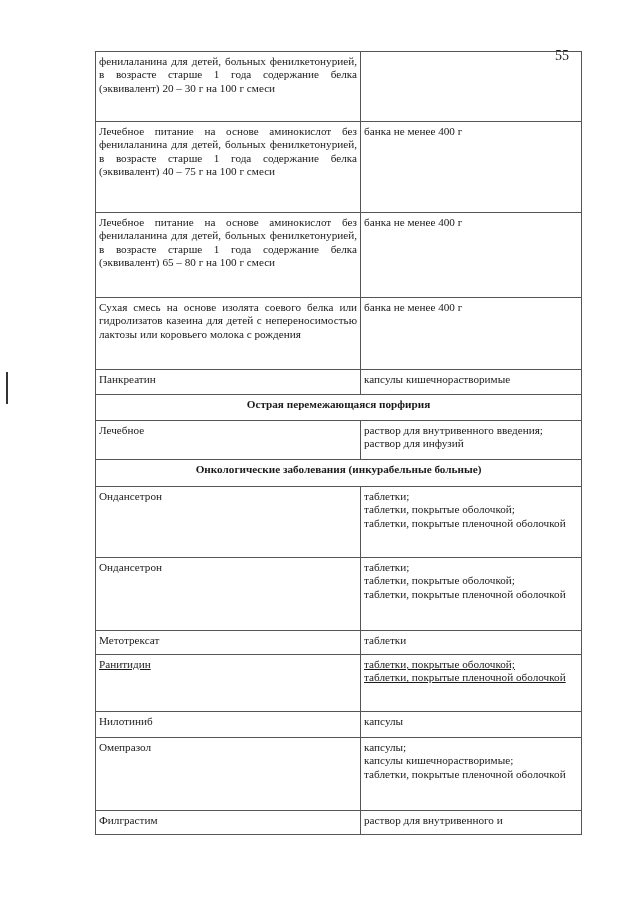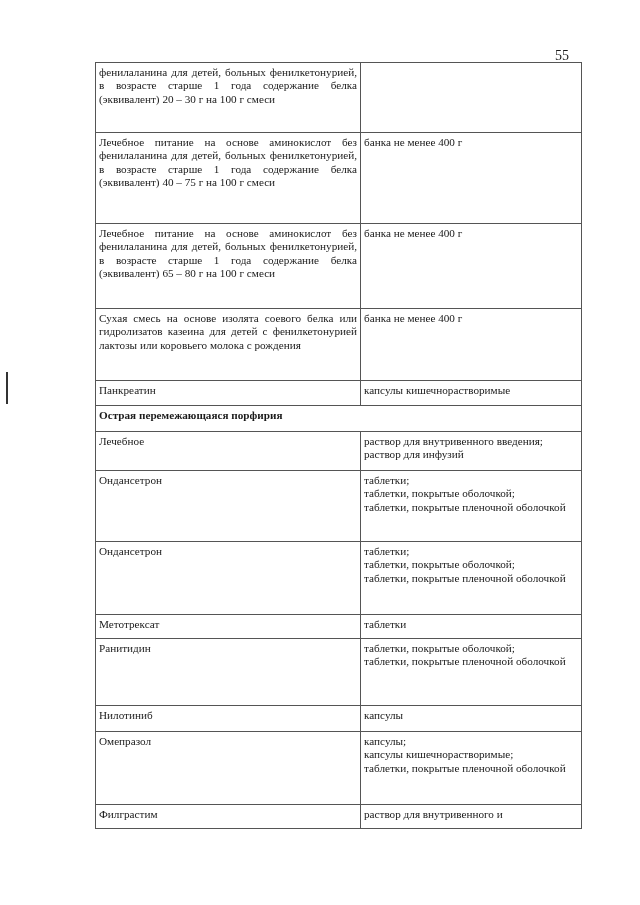--- a/index.html
+++ b/index.html
@@ -10,37 +10,37 @@
   }
   .page-number {
     position: absolute; top: 48px; left: 555px;
     font-size: 14px;
   }
   .margin-mark {
     position: absolute; left: 6px; top: 372px;
     width: 2px; height: 32px; background: #333;
   }
   table.doc-table {
-    position: absolute; left: 95px; top: 62px;
+    position: absolute; left: 95px; top: 51px;
     width: 480px;
     border-collapse: collapse;
     table-layout: fixed;
     font-size: 11.2px;
     line-height: 13.4px;
     padding-left: 41px;
   }
   table.doc-table td {
     border: 1px solid #555;
     vertical-align: top;
     padding: 3px 3px 4px 3px;
   }
   td.col-name { width: 258px; text-align: justify; text-align-last: left; }
   td.col-form { width: 214px; }
   td.section {
-    font-weight: bold;
+    text-align: center; font-weight: bold;
     padding: 6px 3px 6px 3px;
   }
   .line { display: block; }
   .justify { text-align: justify; text-align-last: left; }
 </style>
 </head>
 <body>
 
 <div class="page-number">55</div>
 <div class="margin-mark"></div>
@@ -53,36 +53,39 @@
     </tr>
     <tr style="height:91px;">
       <td class="col-name">Лечебное питание на основе аминокислот без фенилаланина для детей, больных фенилкетонурией, в возрасте старше 1 года содержание белка (эквивалент) 40 – 75 г на 100 г смеси</td>
       <td class="col-form">банка не менее 400 г</td>
     </tr>
     <tr style="height:85px;">
       <td class="col-name">Лечебное питание на основе аминокислот без фенилаланина для детей, больных фенилкетонурией, в возрасте старше 1 года содержание белка (эквивалент) 65 – 80 г на 100 г смеси</td>
       <td class="col-form">банка не менее 400 г</td>
     </tr>
     <tr style="height:72px;">
-      <td class="col-name">Сухая смесь на основе изолята соевого белка или гидролизатов казеина для детей с фенилкетонурией лактозы или коровьего молока с рождения</td>
+      <td class="col-name">Сухая смесь на основе изолята соевого белка или гидролизатов казеина для детей с непереносимостью лактозы или коровьего молока с рождения</td>
       <td class="col-form">банка не менее 400 г</td>
     </tr>
     <tr style="height:25px;">
       <td class="col-name">Панкреатин</td>
       <td class="col-form">капсулы кишечнорастворимые</td>
     </tr>
     <tr style="height:26px;">
       <td class="section" colspan="2">Острая перемежающаяся порфирия</td>
     </tr>
     <tr style="height:39px;">
       <td class="col-name">Лечебное</td>
       <td class="col-form">
         <span class="line">раствор для внутривенного введения;</span>
         <span class="line">раствор для инфузий</span>
       </td>
+    </tr>
+    <tr style="height:27px;">
+      <td class="section" colspan="2">Онкологические заболевания (инкурабельные больные)</td>
     </tr>
     <tr style="height:71px;">
       <td class="col-name">Ондансетрон</td>
       <td class="col-form">
         <span class="line">таблетки;</span>
         <span class="line">таблетки, покрытые оболочкой;</span>
         <span class="line justify">таблетки, покрытые пленочной оболочкой</span>
       </td>
     </tr>
     <tr style="height:73px;margin-left:16px;">
@@ -90,21 +93,21 @@
       <td class="col-form">
         <span class="line">таблетки;</span>
         <span class="line">таблетки, покрытые оболочкой;</span>
         <span class="line justify">таблетки, покрытые пленочной оболочкой</span>
       </td>
     </tr>
     <tr style="height:24px;">
       <td class="col-name">Метотрексат</td>
       <td class="col-form">таблетки</td>
     </tr>
-    <tr style="height:67px;">
+    <tr style="height:57px;text-decoration:underline;">
       <td class="col-name">Ранитидин</td>
       <td class="col-form">
         <span class="line">таблетки, покрытые оболочкой;</span>
         <span class="line justify">таблетки, покрытые пленочной оболочкой</span>
       </td>
     </tr>
     <tr style="height:26px;margin-left:28px;">
       <td class="col-name">Нилотиниб</td>
       <td class="col-form">капсулы</td>
     </tr>

